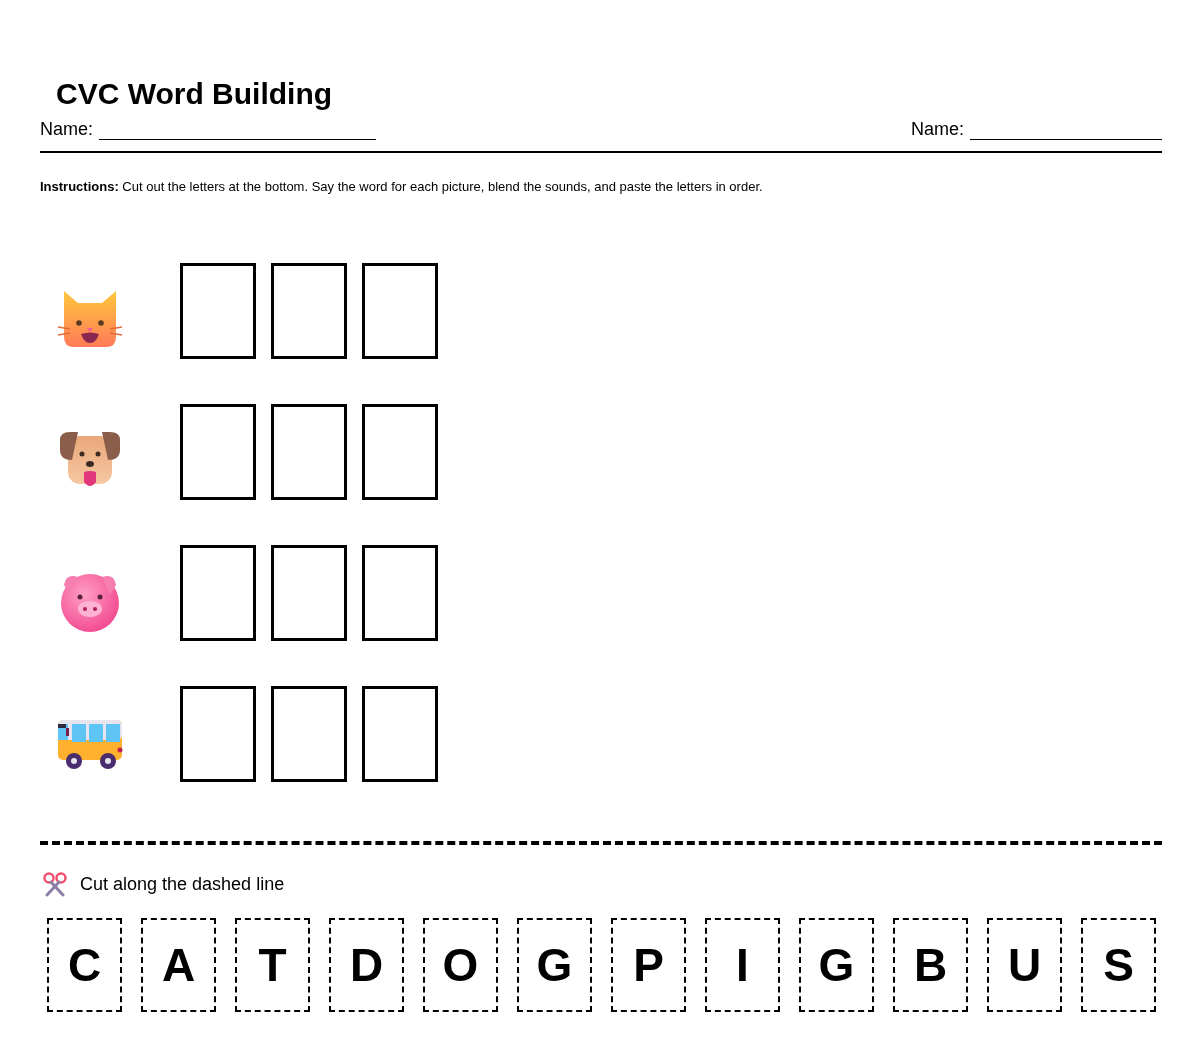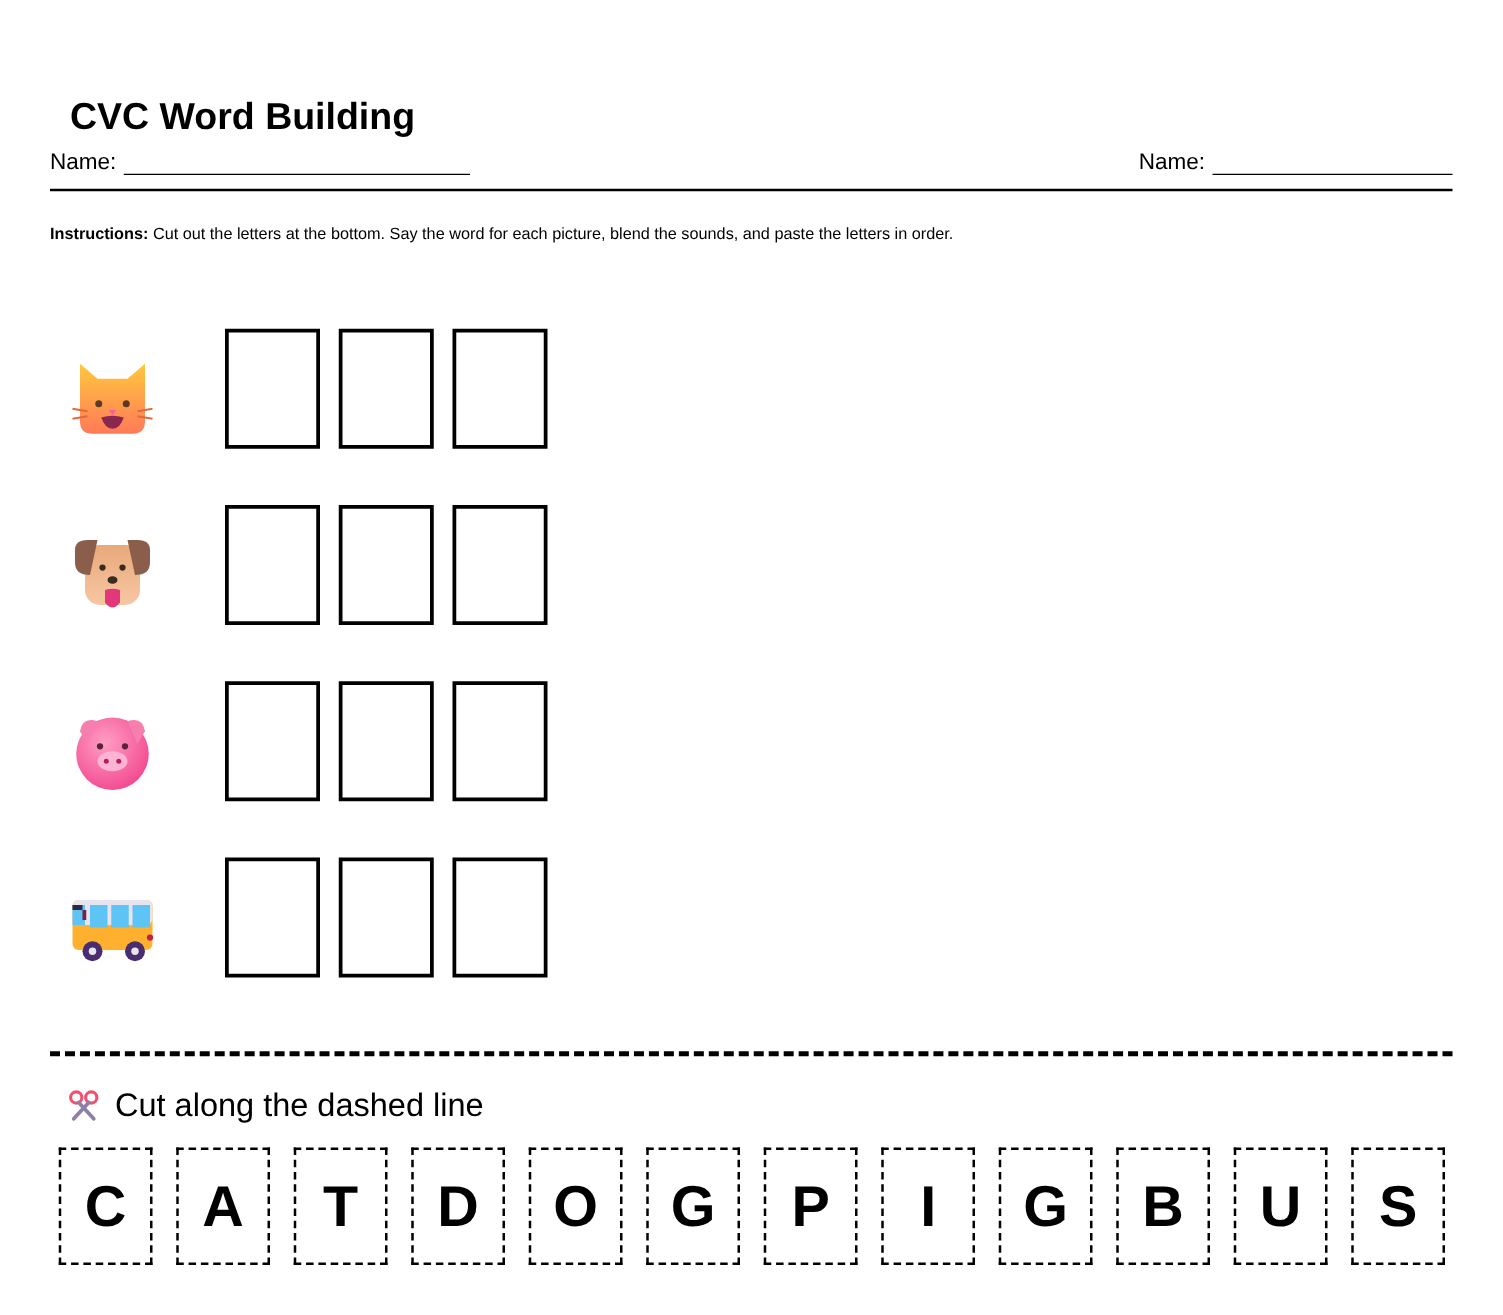--- a/index.html
+++ b/index.html
@@ -12,21 +12,21 @@
     .line-field { display: inline-block; border-bottom: 1px solid #000; height: 20px; margin-left: 6px; }
     .name-line { width: 277px; }
     .date-line { width: 192px; }
     .rule { position: absolute; left: 0; top: 151px; width: 1122px; height: 2px; background: #000; }
     .instructions { position: absolute; left: 0; top: 175px; width: 1122px; font-size: 13px; line-height: 24px; }
     .instructions b { font-weight: bold; }
     .word-row { position: absolute; left: 0; height: 96px; width: 420px; }
     .picture { position: absolute; left: 16px; top: 22px; width: 68px; height: 68px; }
     .box { position: absolute; top: 0; width: 70px; height: 90px; border: 3px solid #000; background: #fff; }
     .cut-line { position: absolute; left: 0; top: 841px; width: 1122px; height: 0; border-top: 4px dashed #000; }
-    .cut-label { position: absolute; left: 14px; top: 870px; font-size: 26px; line-height: 28px; display: flex; align-items: center; }
+    .cut-label { position: absolute; left: 2px; top: 870px; font-size: 18px; line-height: 28px; display: flex; align-items: center; }
     .cut-label svg { margin-right: 12px; }
     .letter { position: absolute; top: 918px; width: 71px; height: 90px; border: 2px dashed #000; font-size: 46px; font-weight: bold; display: flex; align-items: center; justify-content: center; }
   </style>
 </head>
 <body>
 
 <div class="page">
   <h1 class="title">CVC Word Building</h1>
 
   <div class="meta">

